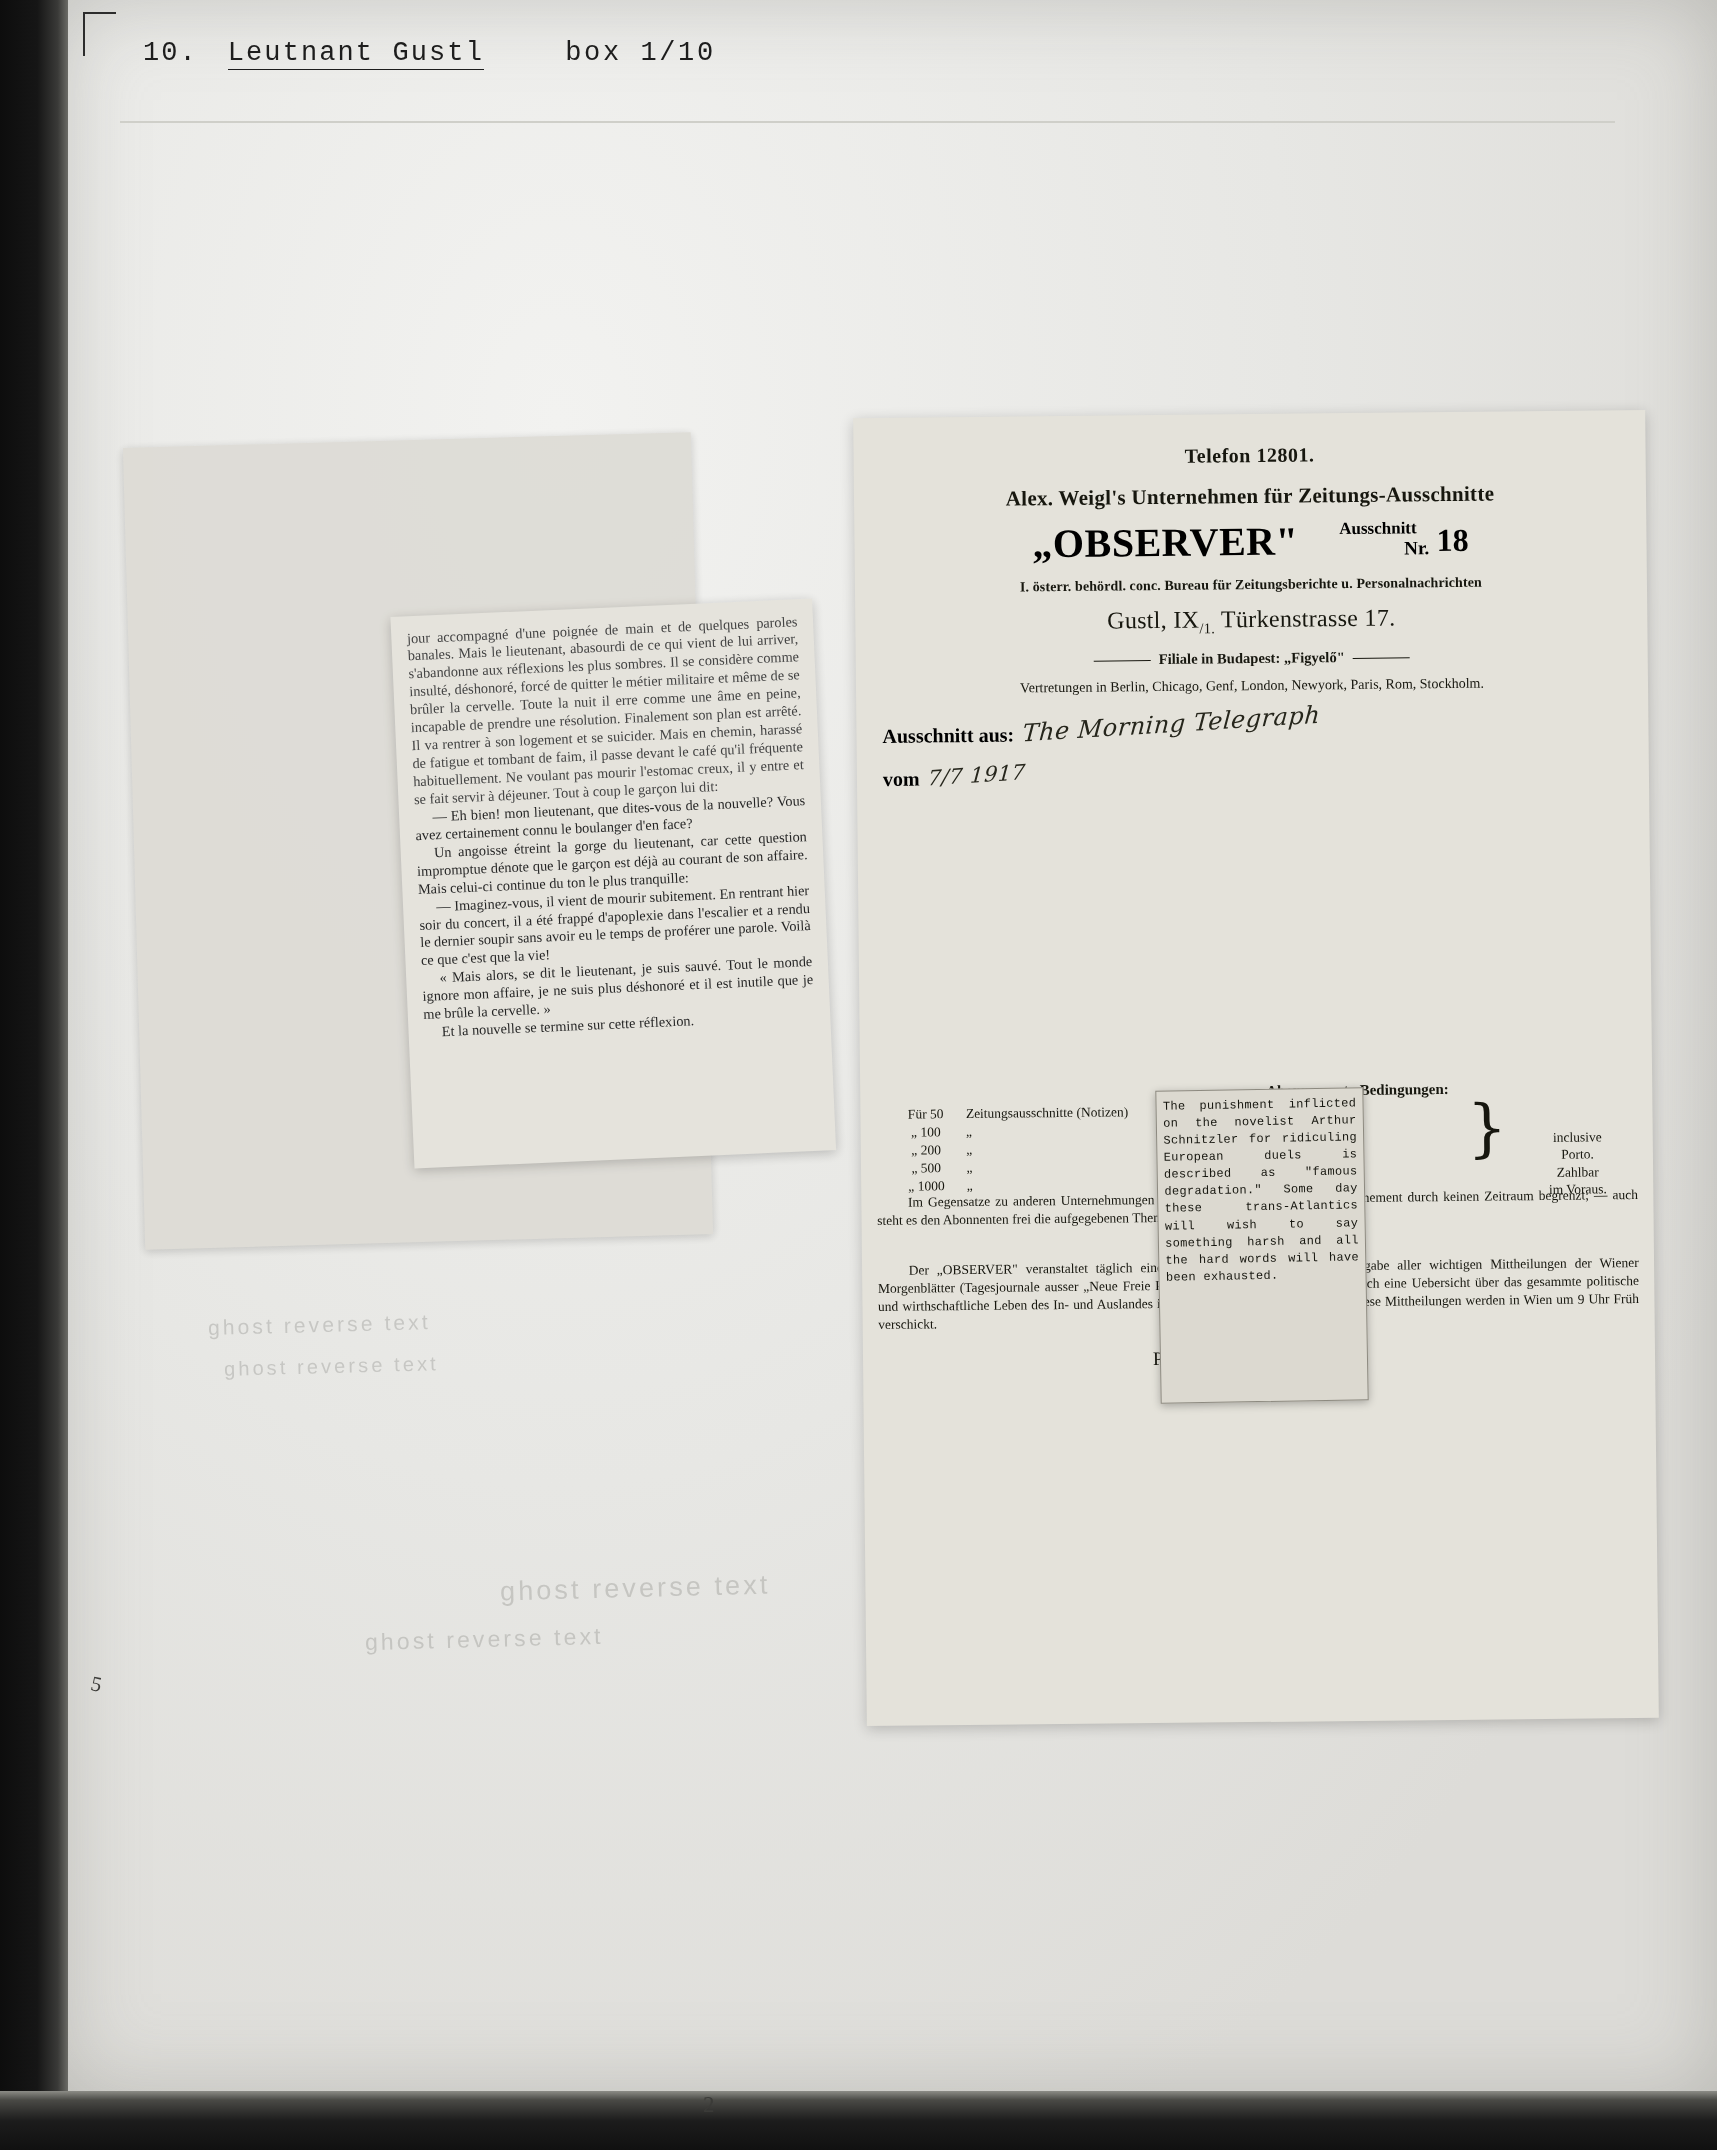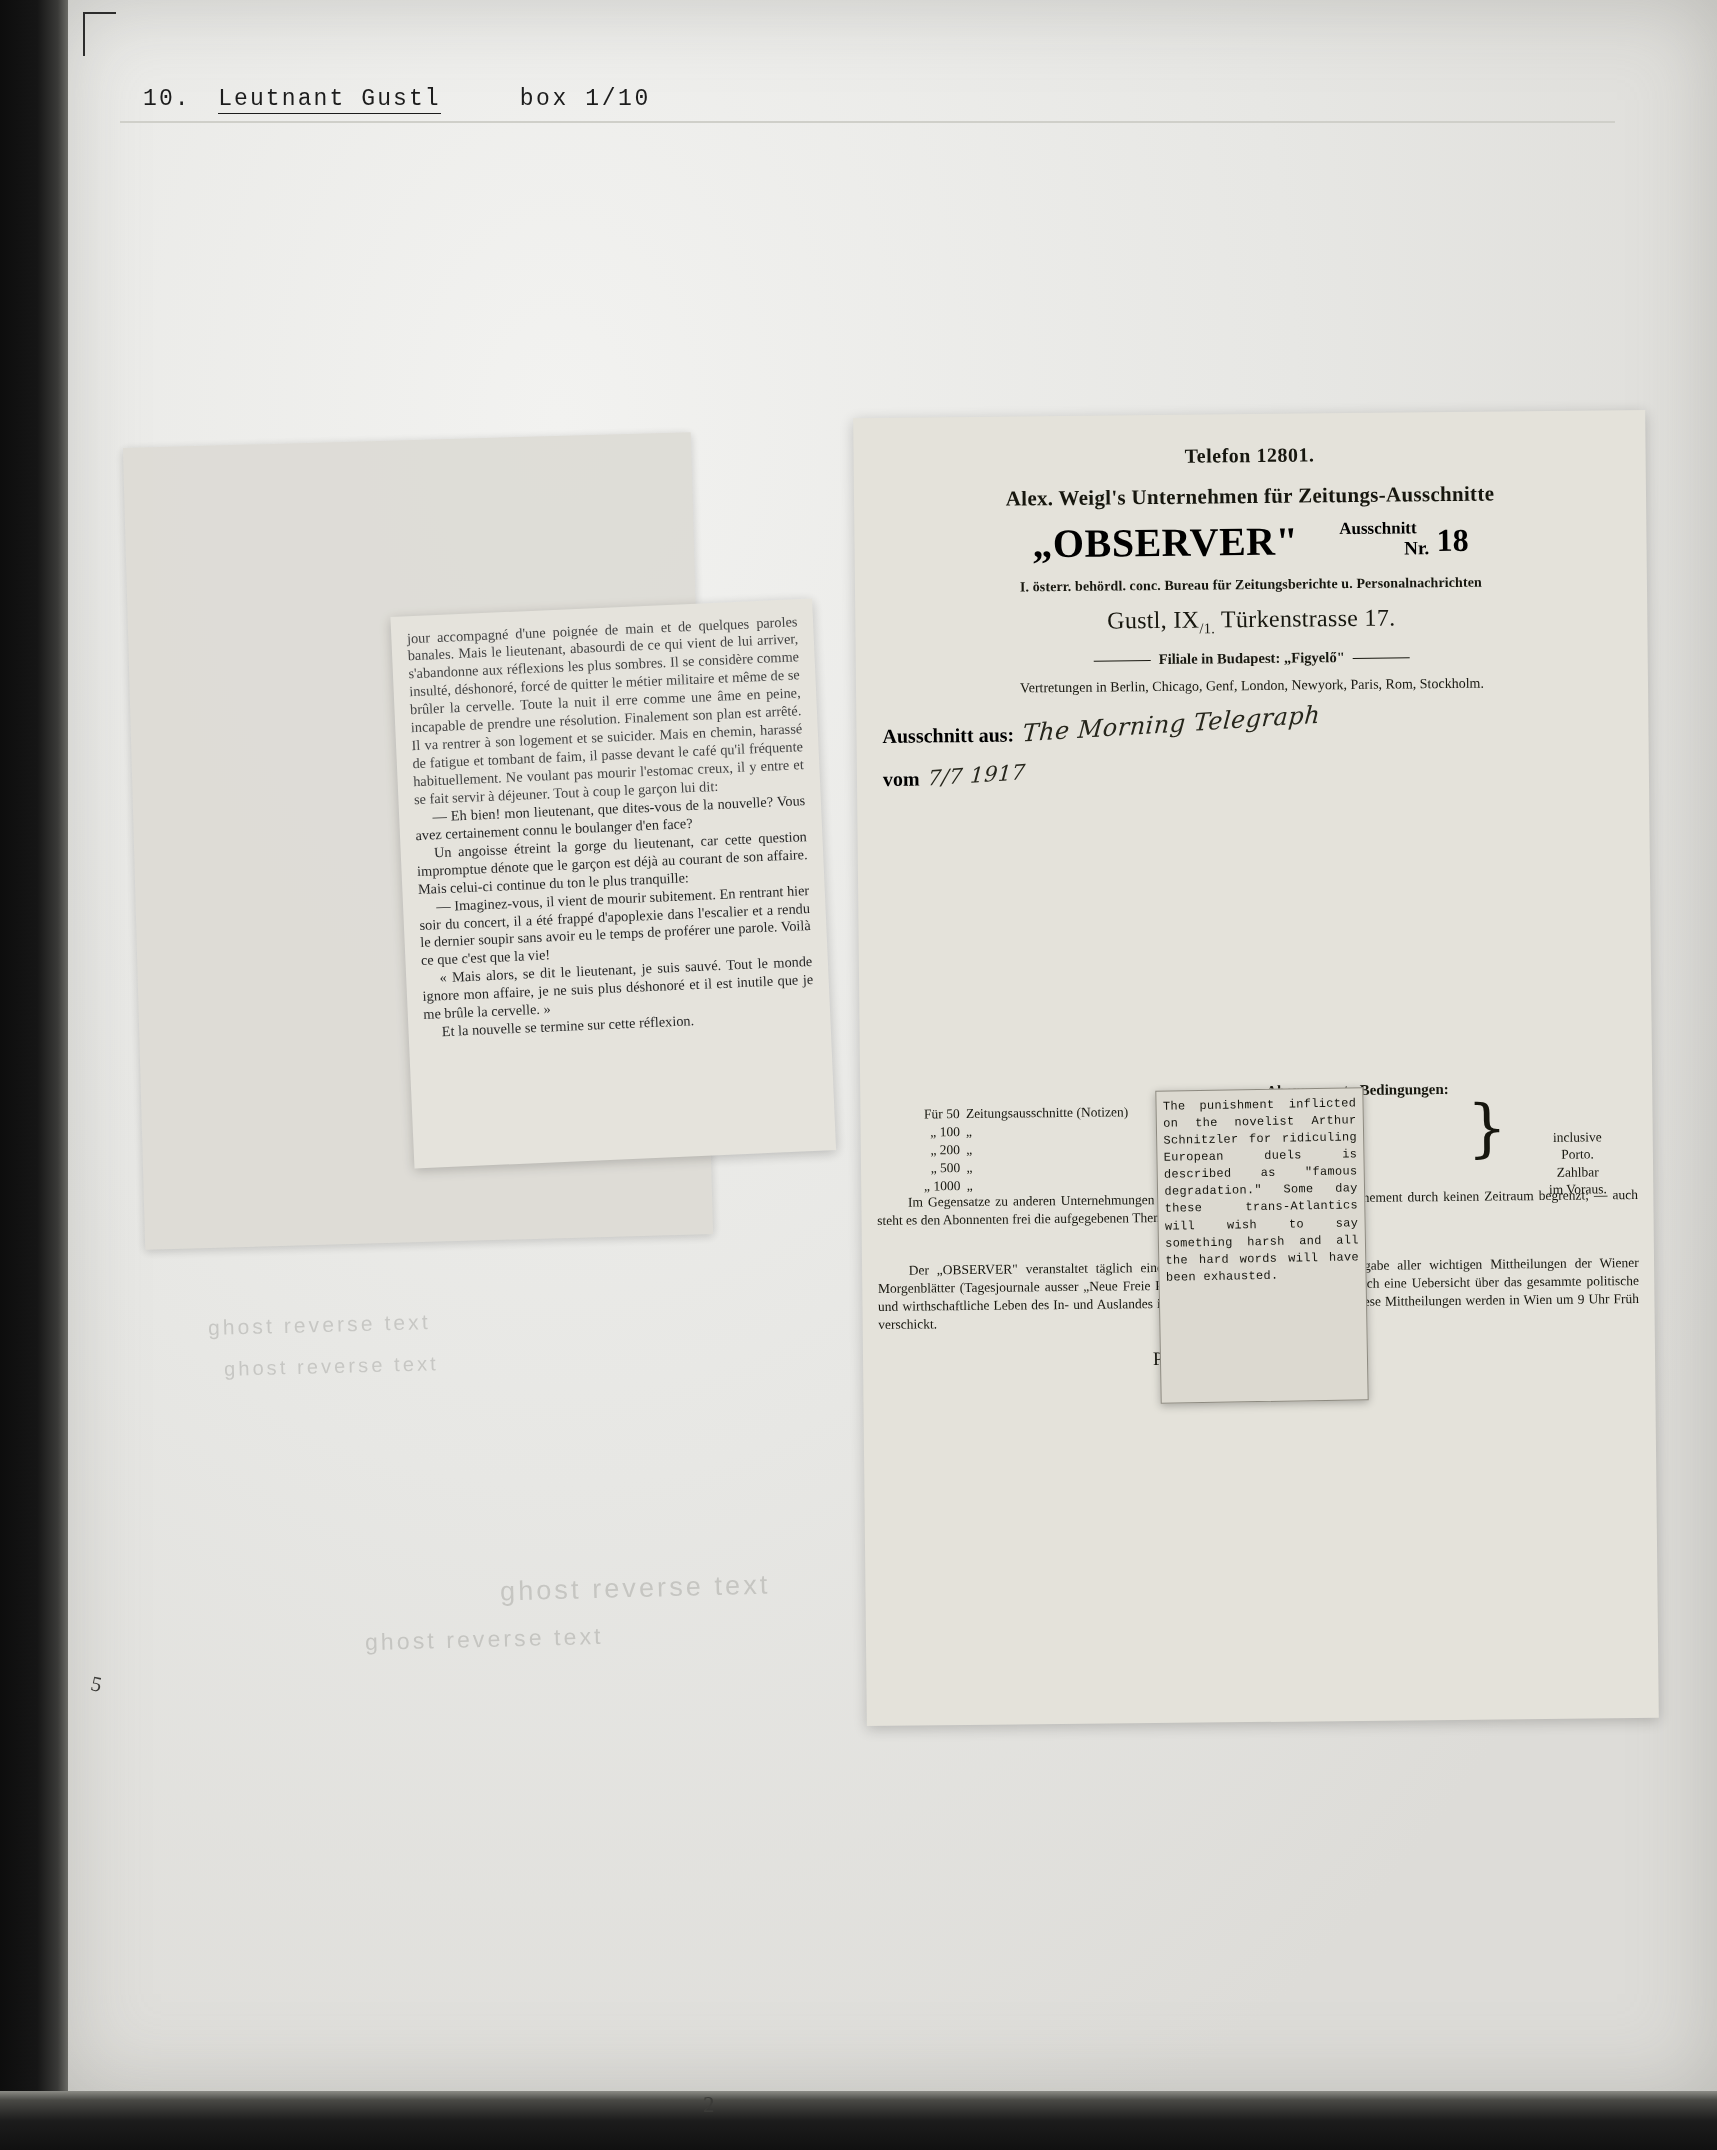--- a/index.html
+++ b/index.html
@@ -61,25 +61,24 @@
     left: 120px; top: 121px;
     width: 1495px; height: 1.6px;
     background: #cfcfc9;
   }
   
   #typed-header {
     position: absolute;
     left: 143px;
     top: 38px;
     font-family: "Liberation Mono", monospace;
-    font-size: 23px;
+    font-size: 27px;
     letter-spacing: 2.1px;
     color: #1d1d1d;
     white-space: nowrap;
-    margin-top: 48px;
   }
   #typed-header .underlined {
     border-bottom: 1.6px solid #1d1d1d;
     padding-bottom: 1px;
   }
   #typed-header .boxnum {
     margin-left: 63px;
     letter-spacing: 2.6px;
   }
 
@@ -265,21 +264,21 @@
     font-size: 15px;
   }
   #of-prices table {
     border-collapse: collapse;
     margin-left: 12.5px;
   }
   #of-prices td {
     padding: 1px 3.1px;
     white-space: nowrap;
   }
-  td.qty { text-align: right; width: 68px; }
+  td.qty { text-align: center; width: 68px; }
   td.unit { text-align: left; padding-left: 5.2px; width: 188px;}
   td.kr { text-align: left; width: 36px; }
   td.price { text-align: right; width: 63px; }
   #of-brace {
     position: absolute;
     right: 130px;
     top: 2.1px;
     font-size: 63px;
     line-height: 0.85;
     color: #17170f;

